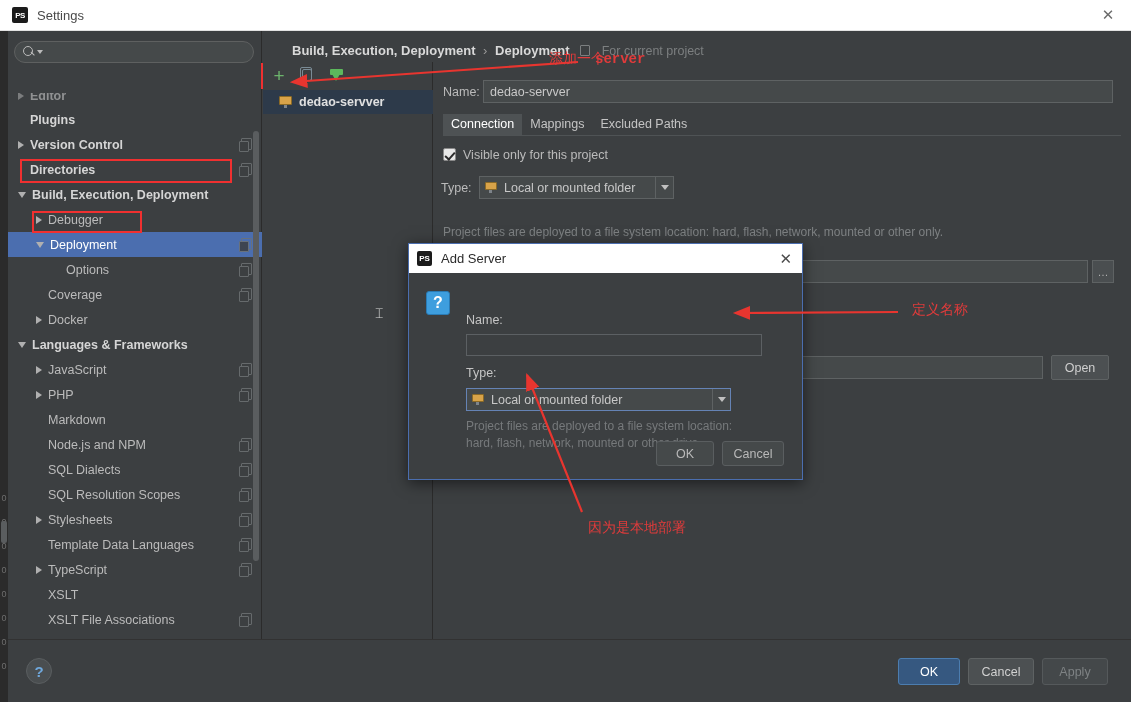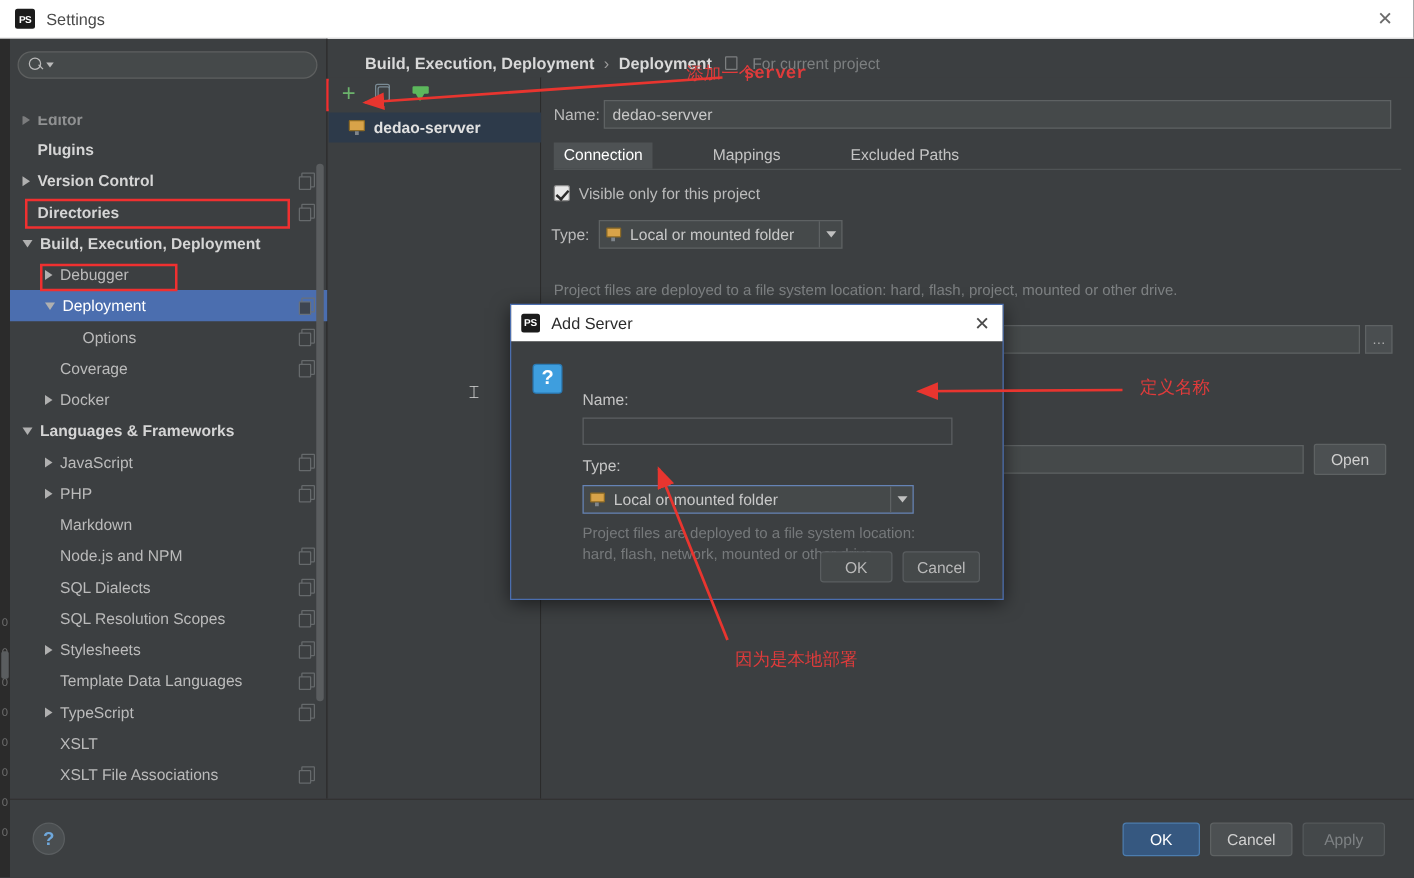--- a/index.html
+++ b/index.html
@@ -176,21 +176,21 @@
   .field-row { position: absolute; display: flex; align-items: center; }
   .flabel { font-size: 12.5px; color: #bbbbbb; }
   .ftext {
     background: #45494a; border: 1px solid #5e6263; color: #c8c8c8;
     font-size: 12.5px; font-family: "Liberation Sans", sans-serif;
     padding: 3px 6px; outline: none; height: 23px;
   }
 
   .tabs {
     position: absolute; left: 443px; top: 113px; display: flex; align-items: flex-end;
-    border-bottom: 1px solid #4f5355; width: 678px; height: 23px; gap: 40px;
+    border-bottom: 1px solid #4f5355; width: 678px; height: 23px;
   }
   .tab {
     font-size: 12.5px; color: #c4c4c4; padding: 3px 8px 4px 8px;
   }
   .tab.active { background: #4e5254; color: #ffffff; }
 
   .chk-row { position: absolute; left: 443px; top: 148px; display: flex; }
   .chkbox {
     width: 13px; height: 13px; background: #e8e8e8; border: 1px solid #8a8a8a;
     border-radius: 2px; position: relative; margin-right: 7px;
@@ -484,21 +484,21 @@
     </div>
   </div>
 
   <div class="mainpane">
 
     <div class="field-row" style="left:10px; top:18px;">
       <span class="flabel" style="width:40px;">Name:</span>
       <input class="ftext" style="width: 630px;" type="text" value="dedao-servver">
     </div>
 
-    <div class="hint" style="left:10px; top:163px; width:670px;">Project files are deployed to a file system location: hard, flash, project, mounted or other drive.</div>
+    <div class="hint" style="left:10px; top:163px; width:670px;">Project files are deployed to a file system location: hard, flash, network, mounted or other only.</div>
 
     <div class="sec-label" style="left:10px; top:188px;">Upload/download project files</div>
 
     <div class="field-row" style="left:10px; top:198px;">
       <input class="ftext" style="width: 645px;" type="text" value="">
       <span class="ellipsis-btn" style="margin-left:4px;">…</span>
     </div>
 
     <div class="field-row" style="left:10px; top:293px;">
       <input class="ftext" style="width: 600px;" type="text" value="">

